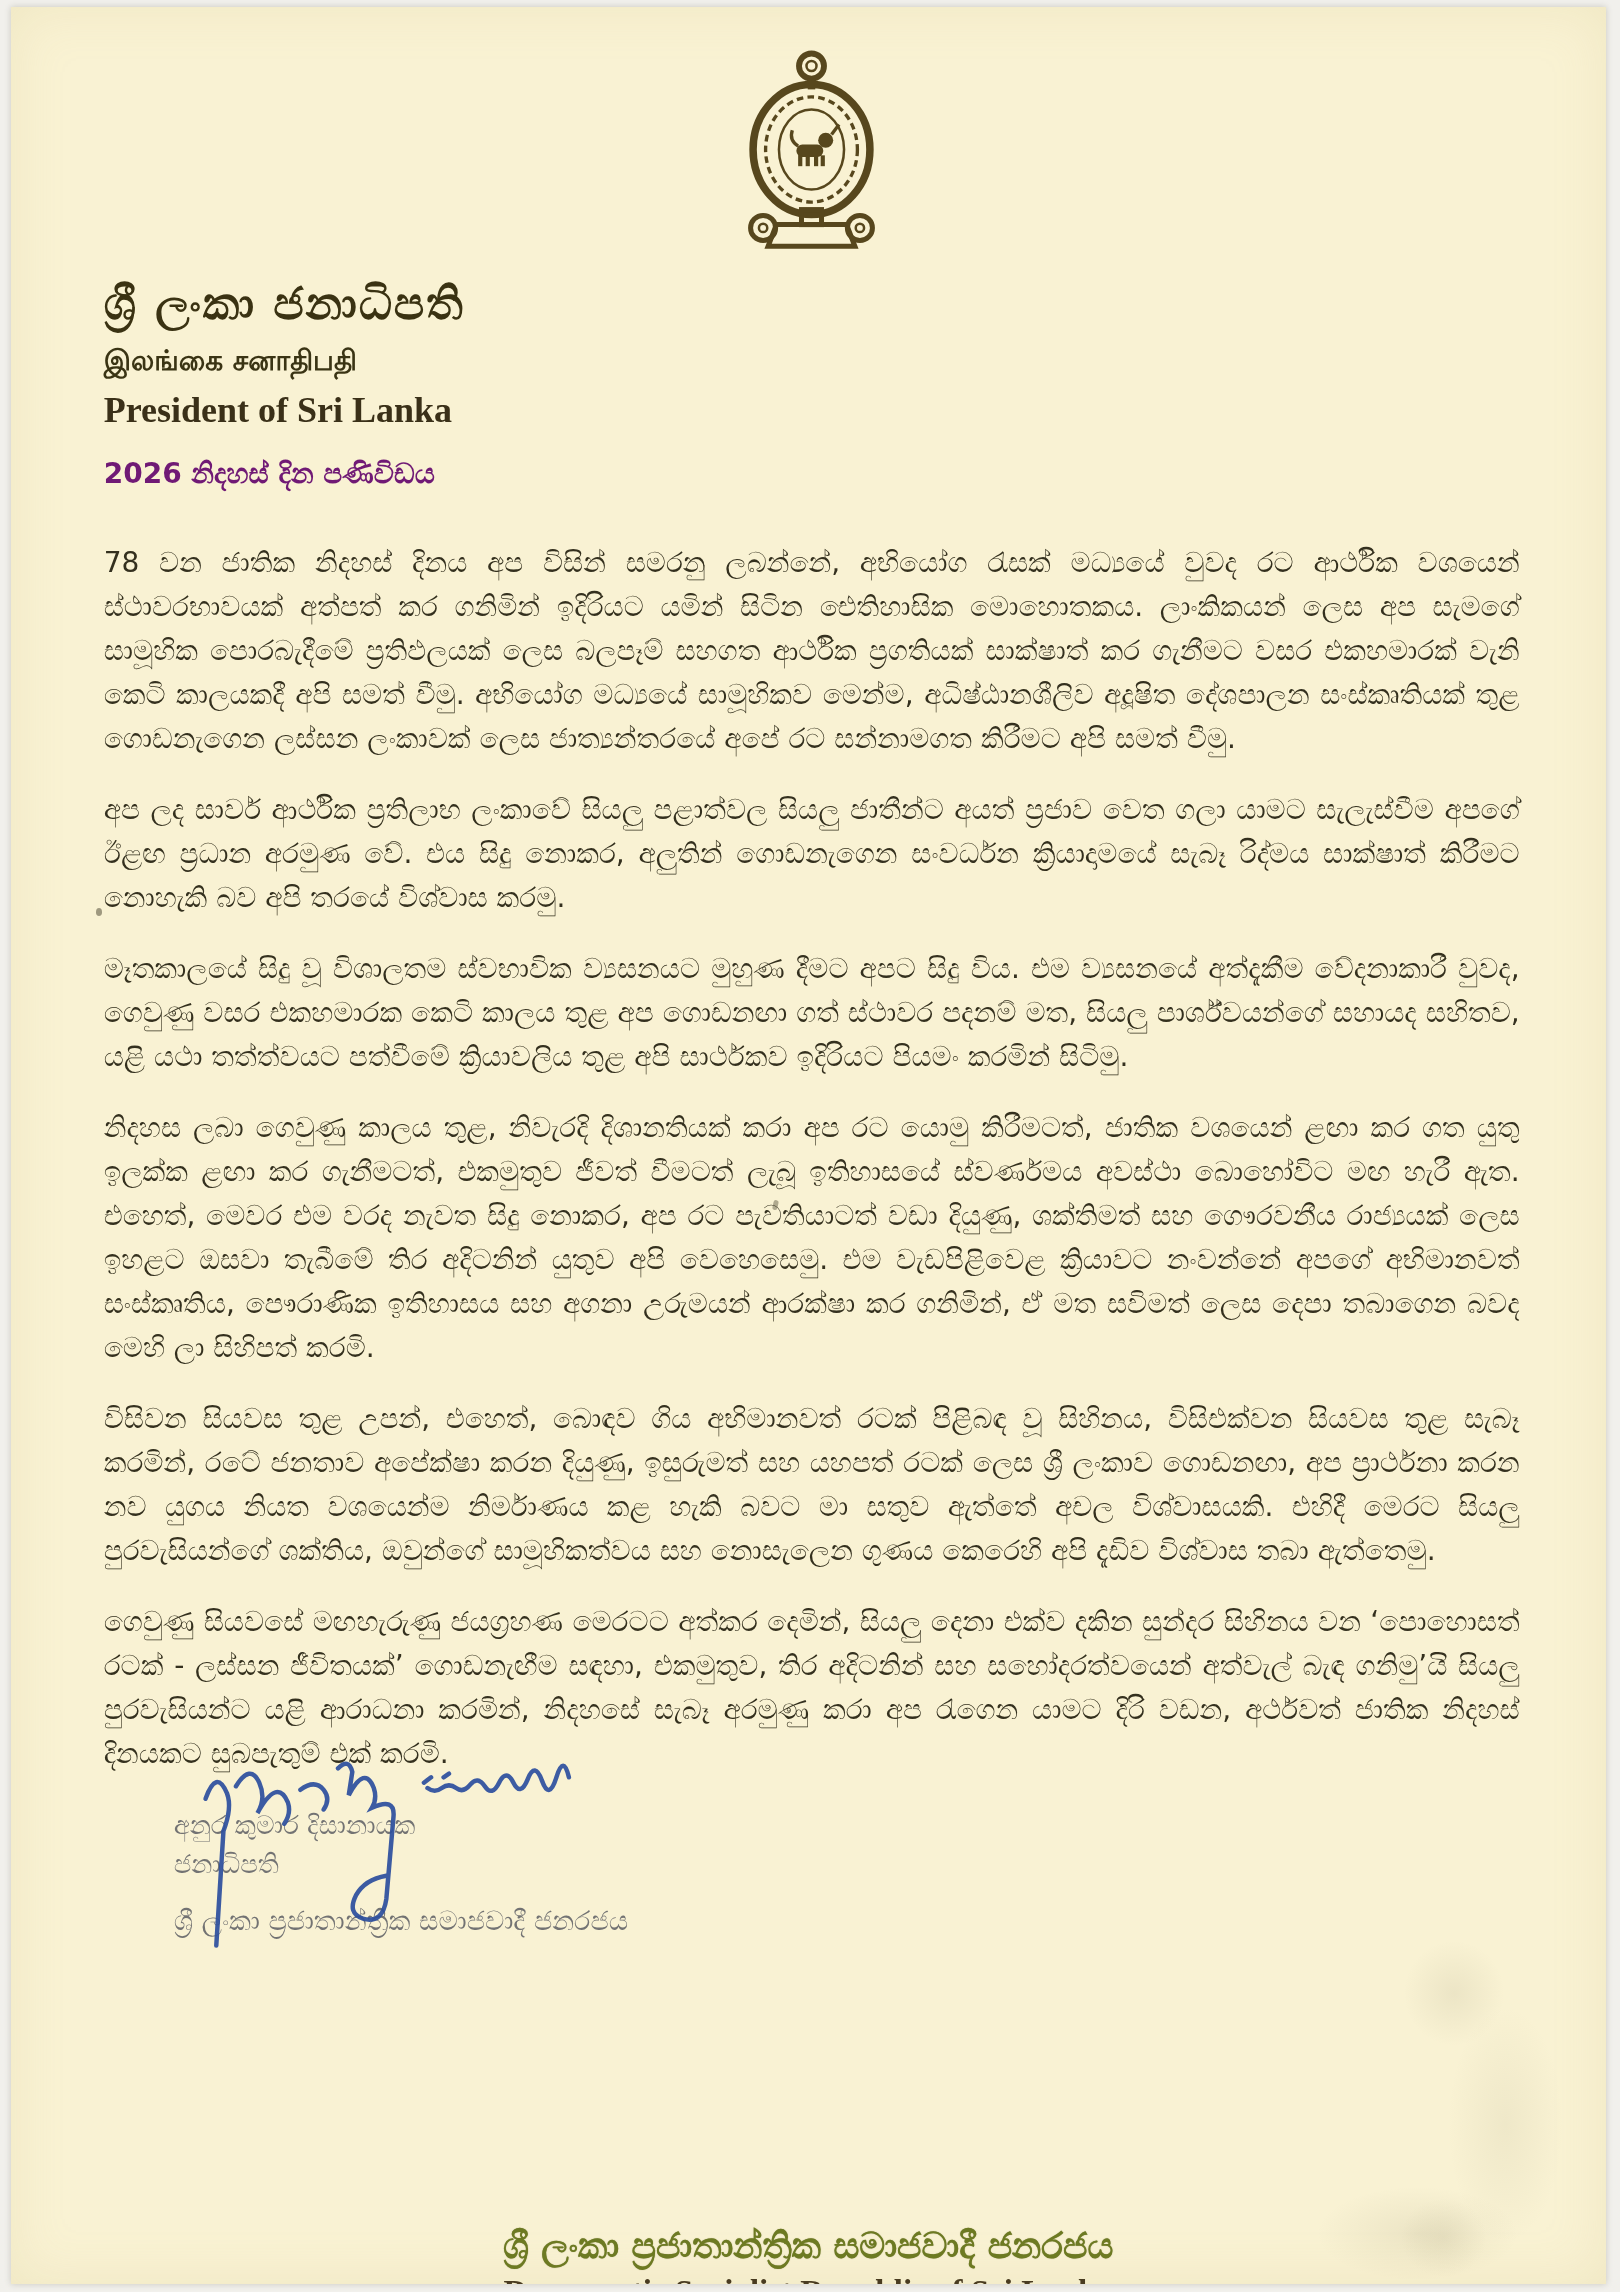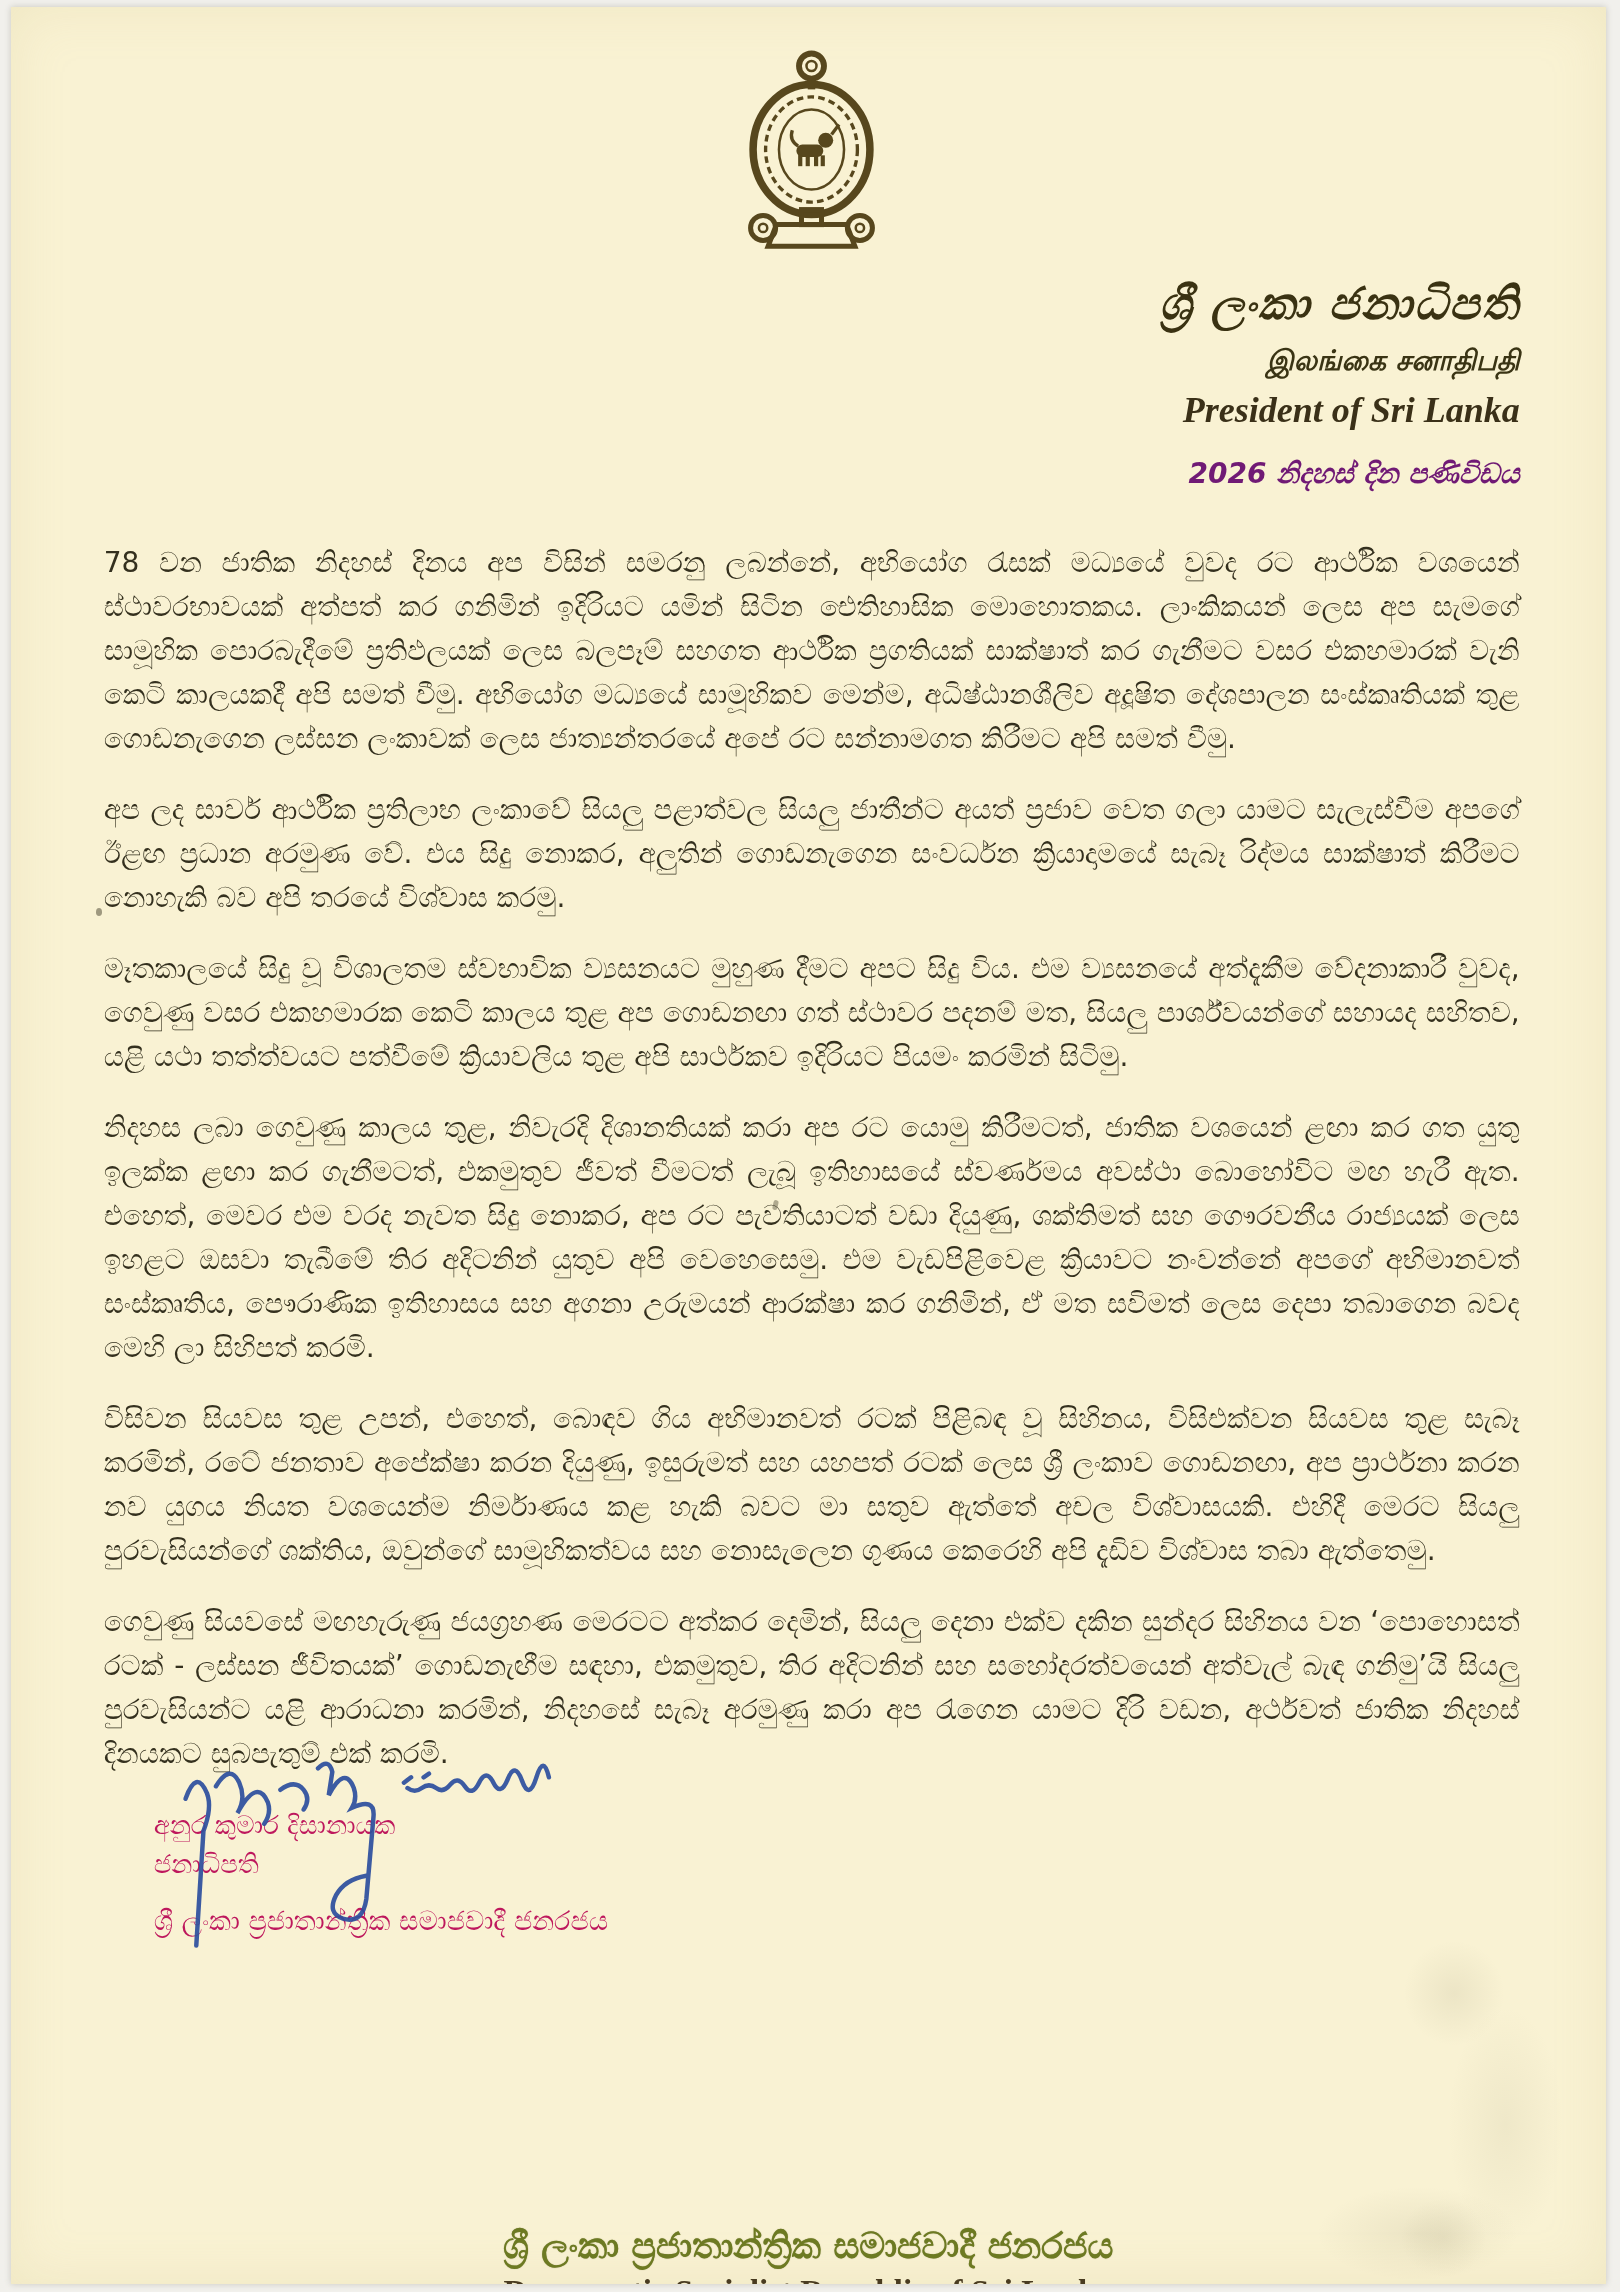--- a/index.html
+++ b/index.html
@@ -29,22 +29,21 @@
     color: #33301f;
   }
   
   .emblem {
     width: 167px;
     height: 217px;
     margin: 39px auto 0 auto;
     display: block;
   }
   .hdr {
-    text-align: right;
-    font-style: italic;
+    text-align: left;
   }
   .hdr-sinhala {
     margin-top: 14.3px;
     font-size: 45px;
     font-weight: bold;
     letter-spacing: 1.8px;
     color: #3a3212;
   }
   .hdr-tamil {
     margin-top: 12.5px;
@@ -73,23 +72,23 @@
     text-align: justify;
     color: #34301e;
   }
   .letter-body p {
     margin: 0 0 27px 0;
   }
   
   .sig-block {
     position: relative;
     margin-top: 30px;
-    margin-left: 50px;
+    margin-left: 70px;
     font-size: 26px;
-    color: #be185d;
+    color: #737373;
   }
   .sig-svg {
     position: absolute;
     left: -14.3px;
     top: -70px;
     width: 537px;
     height: 224px;
     pointer-events: none;
   }
   .sig-name { line-height: 39px; }

